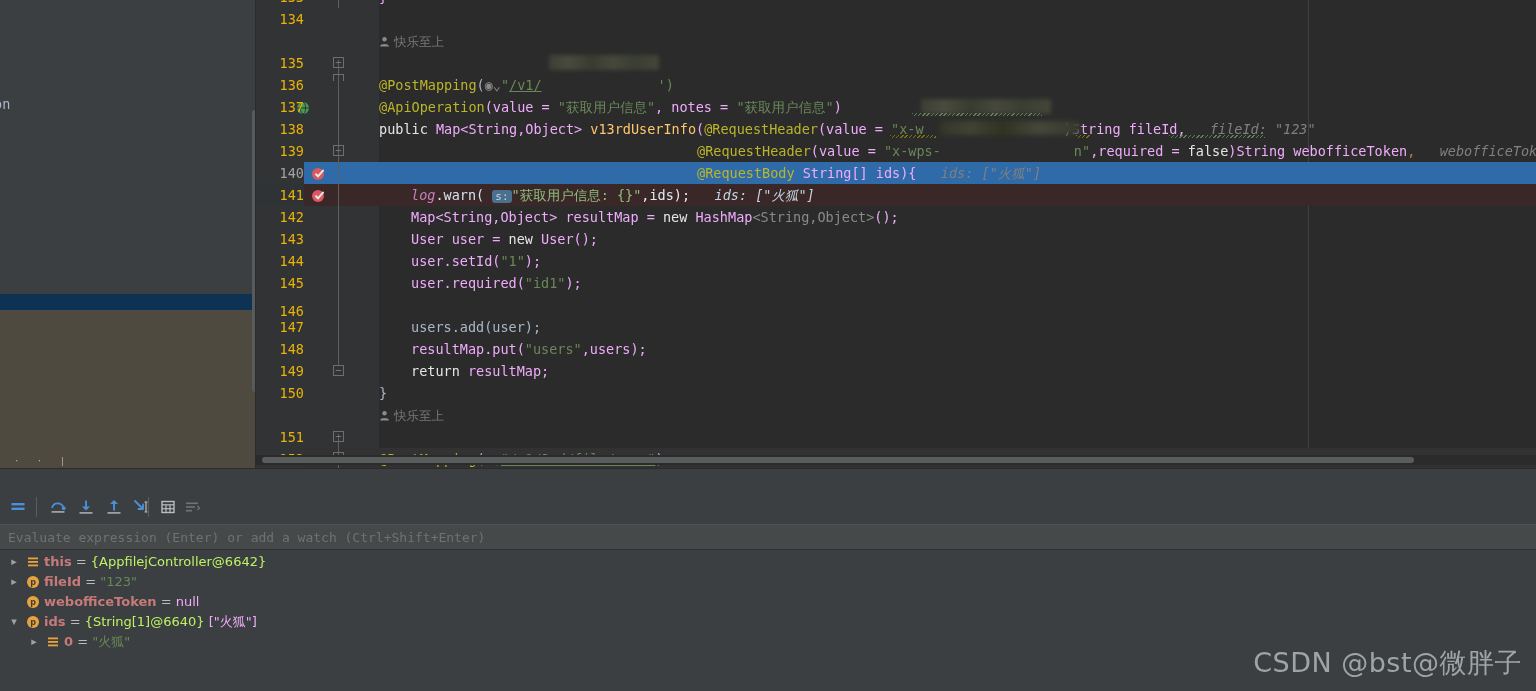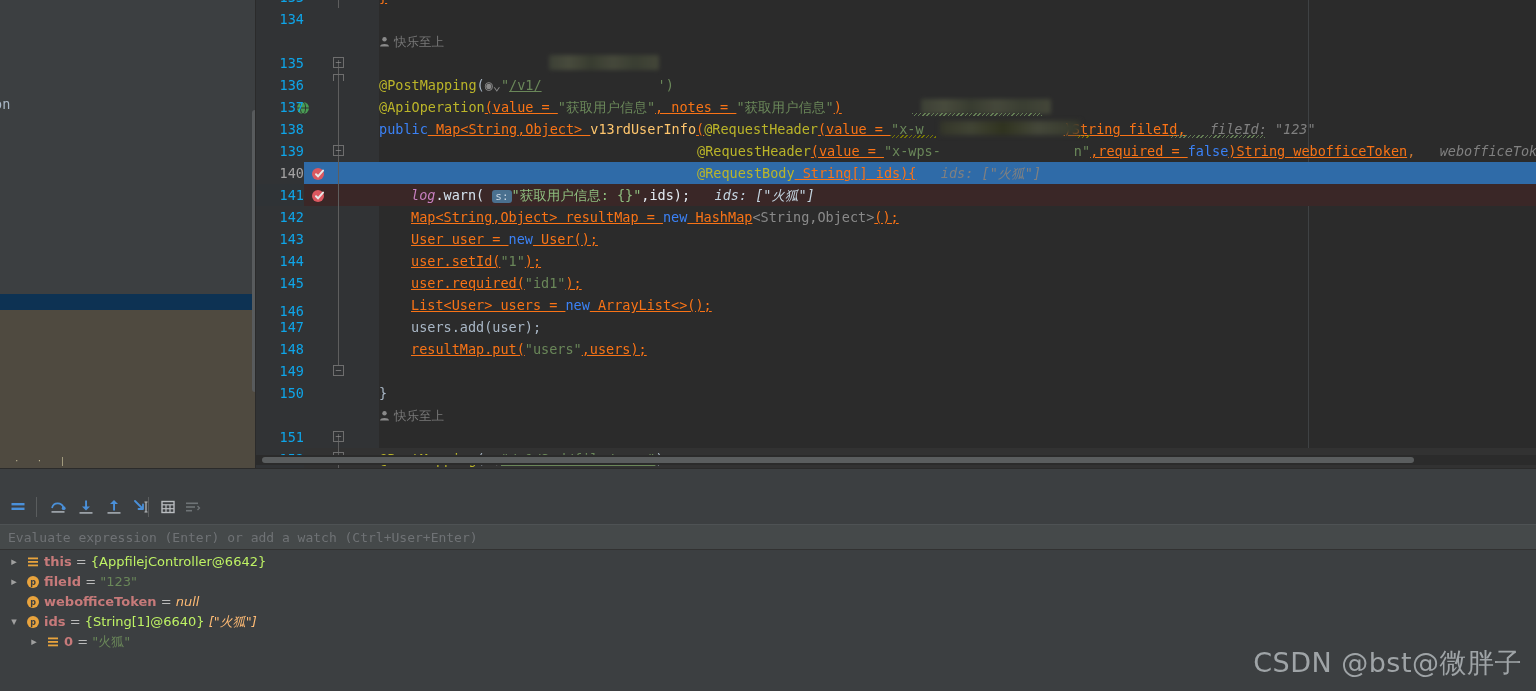--- a/index.html
+++ b/index.html
@@ -31,34 +31,34 @@
     position: absolute; left: 0; right: 0; height: 22px;
     white-space: pre;
     font-family: "DejaVu Sans Mono", "Liberation Mono", monospace;
     font-size: 13.5px;
     line-height: 22px;
     color: #a9b7c6;
   }
   .ln {
     position: absolute; left: 256px; width: 48px;
     text-align: right;
-    color: #0ea5e9;
+    color: #eab308;
     font-family: "DejaVu Sans Mono", "Liberation Mono", monospace;
     font-size: 13.5px; line-height: 22px;
   }
   .ln.current { color: #a4a3a3; }
   .codetext { position: absolute; left: 379px; }
 
   
-  .kw       { color: #3b82f6; }
+  .kw       { color: #e5e5e5; }
   .ann      { color: #bbb529; }
   .str      { color: #6a8759; }
   .type-g   { color: #8a8a8a; }
   .fn       { color: #ffc66d; }
-  .plain    { color: #f97316; text-decoration: underline; }
+  .plain    { color: #f0abfc; }
   .hint     { color: #808080; font-style: italic; }
   .link     { color: #6a8759; text-decoration: underline; }
   .punct    { color: #a9b7c6; }
   .comma    { color: #cc7832; }
 
   .row-highlight {
     position: absolute; left: 304px; right: 0; height: 22px;
     background: #2f6ba8;
   }
   .row-exec {
@@ -212,21 +212,21 @@
   }
   .chev {
     position: absolute; width: 12px; height: 20px;
     color: #a0a0a0; font-size: 11px; text-align: center; line-height: 20px;
   }
   .vicon { position: absolute; width: 14px; height: 20px; }
   .vname { color: #c77a7a; font-weight: bold; }
   .veq   { color: #bbbbbb; }
   .vtype { color: #bef264; }
   .vstr  { color: #6a8759; }
-  .vnull { color: #fdba74; font-style: italic; }
+  .vnull { color: #f0abfc; }
   .vnum  { color: #c77a7a; font-weight: bold; }
 
   
   .watermark {
     position: absolute; right: 14px; bottom: 10px;
     color: #a8adb0; font-size: 27px;
     font-family: "DejaVu Sans", "Liberation Sans", sans-serif;
     letter-spacing: 0.5px;
     opacity: .92;
   }
@@ -359,32 +359,32 @@
     </div>
 
     <div class="line" style="top:228px;">
       <span class="codetext" style="left:411px;"><span class="plain">user.setId(</span><span class="str">"1"</span><span class="plain">);</span></span>
     </div>
 
     <div class="line" style="top:250px;">
       <span class="codetext" style="left:411px;"><span class="plain">user.required(</span><span class="str">"id1"</span><span class="plain">);</span></span>
     </div>
 
-    <div class="line" style="top:272px;">
-      <span class="codetext" style="left:411px;"><span class="plain">List&lt;User&gt; users = </span><span class="kw">new</span><span class="plain"> ArrayList&lt;&gt;();</span></span>
-    </div>
 
     <div class="line" style="top:294px;">
       <span class="codetext" style="left:411px;">users.add(user);</span>
     </div>
 
     <div class="line" style="top:316px;">
       <span class="codetext" style="left:411px;"><span class="plain">resultMap.put(</span><span class="str">"users"</span><span class="plain">,users);</span></span>
     </div>
 
+    <div class="line" style="top:338px;">
+      <span class="codetext" style="left:411px;"><span class="kw">return</span><span class="plain"> resultMap;</span></span>
+    </div>
 
     <div class="line" style="top:360px;">
       <span class="codetext" style="left:379px;">}</span>
     </div>
 
     <div class="line" style="top:426px;">
       <span class="codetext"><span class="ann">@PostMapping</span><span class="punct">(</span><span style="color:#8a8a8a;">◉⌄</span><span class="link">"/v1/3rd/file/save"</span><span class="punct">)</span></span>
     </div>
 
     <div class="line" style="top:448px;">
@@ -467,21 +467,21 @@
           <rect x="3" y="4.5" width="12" height="1.6" fill="#6f7477"></rect>
           <rect x="3" y="8.2" width="9" height="1.6" fill="#6f7477"></rect>
           <rect x="3" y="11.9" width="6" height="1.6" fill="#6f7477"></rect>
           <path d="M14.5 8 L16.5 10 L14.5 12" stroke="#6f7477" stroke-width="1.3" fill="none"></path>
         </svg>
       </div>
 
     </div>
 
     <div class="eval-field">
-      <div class="eval-placeholder">Evaluate expression (Enter) or add a watch (Ctrl+User+Enter)</div>
+      <div class="eval-placeholder">Evaluate expression (Enter) or add a watch (Ctrl+Shift+Enter)</div>
     </div>
 
     <div class="vars">
 
       <div class="var-row">
         <span class="chev" style="left:8px;">▸</span>
         <span class="vicon" style="left:26px;">
           <svg width="14" height="20" viewBox="0 0 14 20">
             <rect x="2" y="5.5" width="10" height="1.8" fill="#e8a33d"></rect>
             <rect x="2" y="9" width="10" height="1.8" fill="#e8a33d"></rect>

